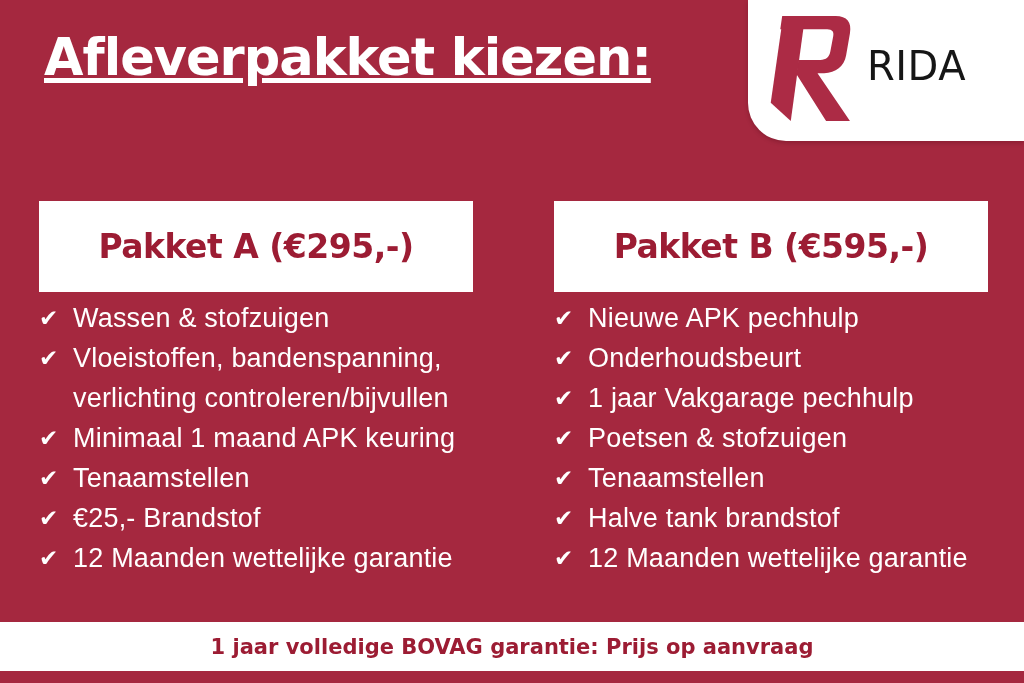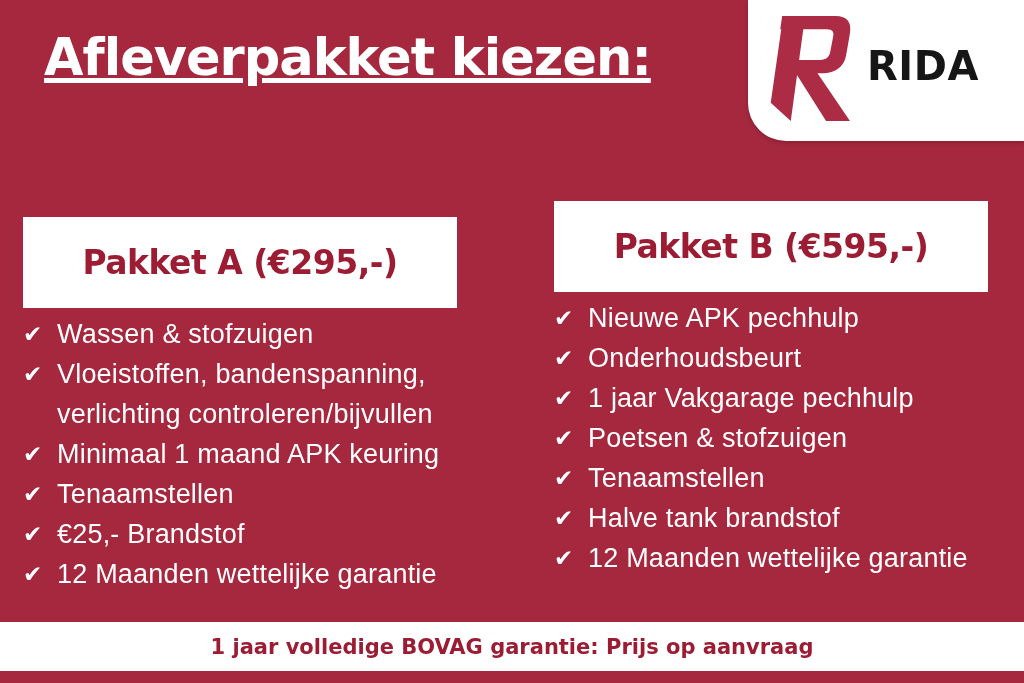--- a/index.html
+++ b/index.html
@@ -25,32 +25,32 @@
     width: 276px; height: 141px;
     background: #FFFFFF;
     border-radius: 0 0 0 38px;
     box-shadow: 0 2px 4px rgba(60,0,15,.25);
     display: flex; align-items: center;
     padding-left: 14px; box-sizing: border-box;
   }
   .r-mark { width: 90px; height: 105px; flex: 0 0 auto; margin-top: -4px; }
   .logo-text { display: flex; flex-direction: column; margin-left: 15px; margin-top: -10px; }
   .logo-brand {
-    font-family: "DejaVu Sans", sans-serif; font-weight: 700;
+    font-family: "DejaVu Sans", sans-serif; font-weight: 400;
     font-size: 40px; line-height: 1.05; color: #161616; letter-spacing: 0.5px;
   }
   .logo-sub {
     font-family: "DejaVu Sans", sans-serif; font-weight: 500;
     font-size: 27px; line-height: 1.05; color: #A32039;
     letter-spacing: 1.5px; margin-top: 3px;
   }
 
   
   .col { position: absolute; top: 201px; width: 434px; }
-  .col-a { left: 23px; margin-top: 16px; }
+  .col-a { left: 39px; }
   .col-b { left: 554px; }
   .pkg-head {
     height: 91px; background: #FFFFFF;
     display: flex; align-items: center; justify-content: center;
   }
   .pkg-head .pkg-title {
     font-family: "DejaVu Sans", sans-serif; font-weight: 800;
     font-size: 33px; letter-spacing: -0.5px; color: #9C1C33;
   }
   .features { list-style: none; margin: 6px 0 0 0; padding: 0; }

